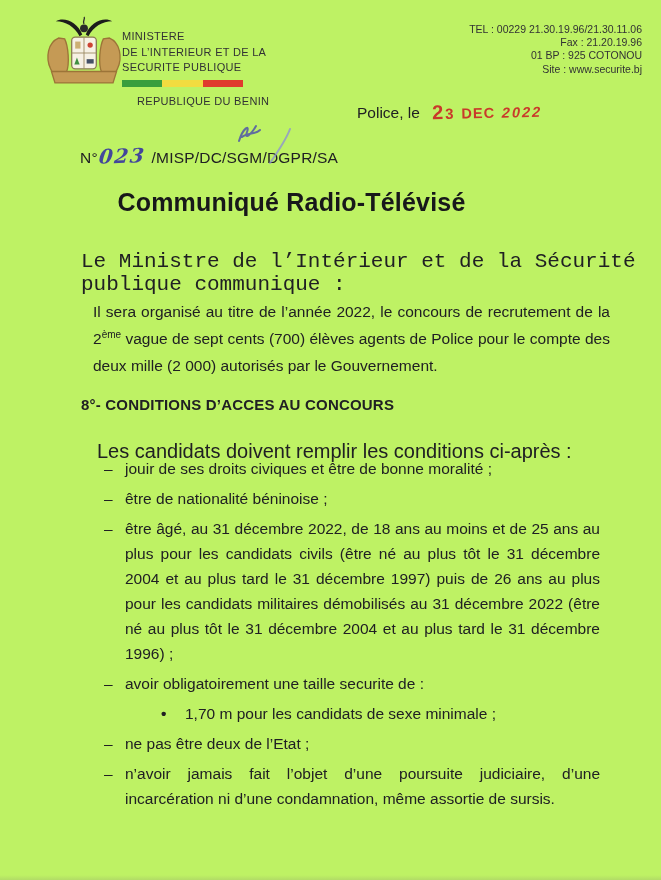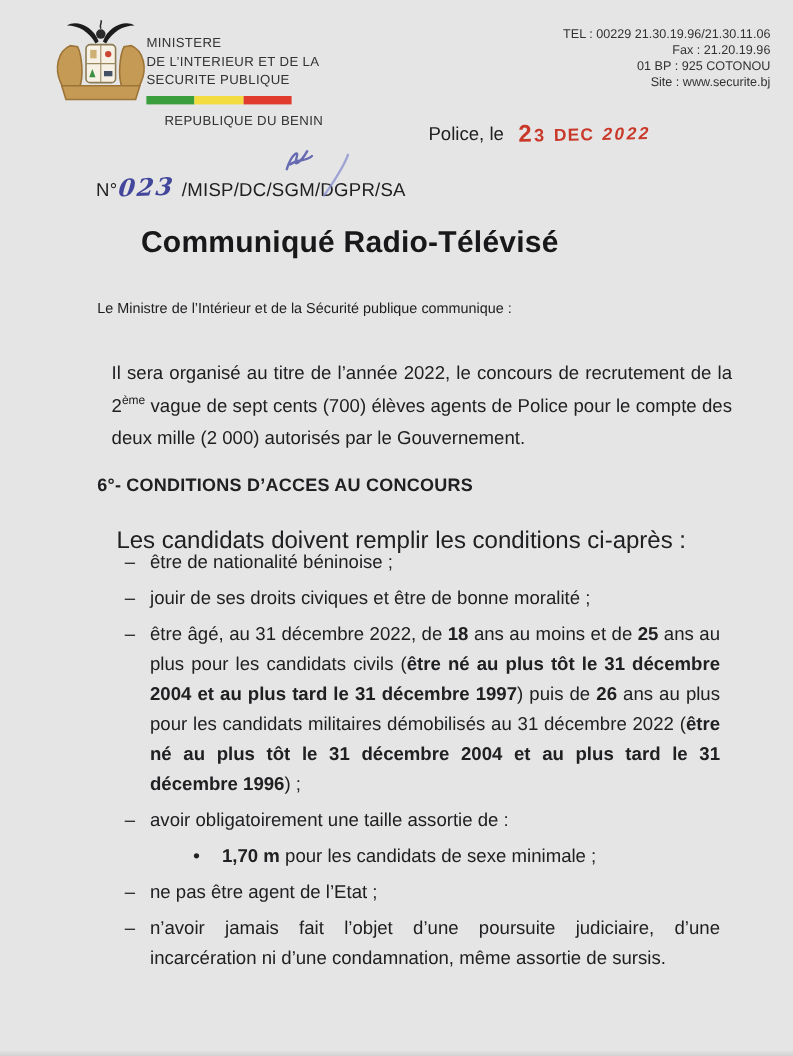--- a/index.html
+++ b/index.html
@@ -1,18 +1,18 @@
 <!DOCTYPE html>
 <html><head>
 <meta charset="utf-8">
 <style>
   html,body{margin:0;padding:0;background:#ffffff;}
   .page{
     position:relative;width:661px;height:880px;overflow:hidden;
-    background:#e5e5e5;
+    background:#bef264;
     font-family:"Liberation Sans",sans-serif;color:#202023;
   }
   
   .crest{position:absolute;left:40px;top:14px;width:88px;height:78px;}
   .ministry{position:absolute;left:122px;top:29px;font-size:11px;line-height:15.5px;color:#323234;letter-spacing:.3px;}
   .flag{display:flex;width:121px;height:7px;margin-top:4px;}
   .flag span{flex:1;display:block;}
   .republic{margin-top:7px;font-size:11px;letter-spacing:.3px;color:#323234;padding-left:15px;}
   .contact{position:absolute;right:19px;top:23px;text-align:right;font-size:10.5px;line-height:13.2px;color:#323234;}
   
@@ -22,32 +22,32 @@
   .stamp .s1{font-size:15px;}
   .stamp .s2{font-size:14.5px;margin-left:6px;letter-spacing:1px;}
   .stamp .s3{font-size:14.5px;margin-left:7px;display:inline-block;transform:skewX(-12deg);}
   
   .refline{position:absolute;left:80px;top:144px;font-size:15.5px;letter-spacing:.2px;}
   .hand{display:inline-block;font-family:"DejaVu Serif",serif;font-style:italic;font-weight:600;font-size:20px;letter-spacing:1.5px;transform:skewX(-8deg) rotate(-2deg);margin:0 2px 0 1px;}
   .paraph{position:absolute;left:234px;top:122px;}
   .penstroke{position:absolute;left:267px;top:127px;}
   
   .title{position:absolute;left:0;top:188px;width:583px;margin:0;text-align:center;font-size:25px;font-weight:700;letter-spacing:.2px;color:#18181a;}
-  .intro{position:absolute;left:81px;top:250px;margin:0;font-size:12px;}
+  .intro{position:absolute;left:81px;top:250px;margin:0;font-size:21px;font-family:Liberation Mono, monospace;}
   .announce{position:absolute;left:81px;top:286px;width:517px;margin:12px;font-size:15.5px;line-height:27px;text-align:justify;}
   sup{font-size:10px;line-height:0;}
   .heading{position:absolute;left:81px;top:396px;margin:0;font-size:15px;font-weight:700;letter-spacing:.2px;}
   .lead{position:absolute;left:81px;top:424px;margin:16px;font-size:20px;}
   .conds{position:absolute;left:81px;top:456px;width:519px;margin:0;padding:0;list-style:none;font-size:15.5px;}
   .conds li{position:relative;line-height:25px;margin-bottom:5px;text-align:justify;}
   .conds li.dash{padding-left:44px;}
   .conds li.dash::before{content:"\2013";position:absolute;left:23px;top:0;}
   .conds li.sub{padding-left:104px;}
   .conds li.sub::before{content:"\2022";position:absolute;left:80px;top:0;font-weight:700;}
-  b{font-weight:700;}
+  b{font-weight:400;}
   .scan-edge{position:absolute;left:0;right:0;bottom:0;height:5px;background:linear-gradient(to bottom,rgba(120,120,115,0),rgba(120,120,115,.18));}
 </style>
 </head>
 <body>
 
 <div class="page">
 
   <div class="crest">
     <svg viewBox="0 0 100 86" width="88" height="78" aria-hidden="true">
       <path d="M48 22 C43 8 27 1 18 7 C29 7 39 13 45 24 Z" fill="#1c1c1c"></path>
@@ -99,27 +99,27 @@
   <svg class="penstroke" width="26" height="38" viewBox="0 0 26 38" aria-hidden="true">
     <path d="M23 2 C19 13 10 26 3 36" stroke="#8e94cf" stroke-width="2" fill="none" stroke-linecap="round" opacity="0.8"></path>
   </svg>
 
   <h1 class="title">Communiqué Radio-Télévisé</h1>
 
   <p class="intro">Le Ministre de l’Intérieur et de la Sécurité publique communique :</p>
 
   <p class="announce"><span>Il sera organisé au titre de l’année 2022, le concours de recrutement de la 2</span><sup>ème</sup><span> vague de sept cents (700) élèves agents de Police pour le compte des deux mille (2 000) autorisés par le Gouvernement.</span></p>
 
-  <h2 class="heading">6°- CONDITIONS D’ACCES AU CONCOURS</h2>
+  <h2 class="heading">8°- CONDITIONS D’ACCES AU CONCOURS</h2>
   <p class="lead">Les candidats doivent remplir les conditions ci-après :</p>
 
   <ul class="conds">
+    <li class="dash"><span>jouir de ses droits civiques et être de bonne moralité ;</span></li>
     <li class="dash"><span>être de nationalité béninoise ;</span></li>
-    <li class="dash"><span>jouir de ses droits civiques et être de bonne moralité ;</span></li>
     <li class="dash"><span>être âgé, au 31 décembre 2022, de </span><b>18</b><span> ans au moins et de </span><b>25</b><span> ans au plus pour les candidats civils (</span><b>être né au plus tôt le 31 décembre 2004 et au plus tard le 31 décembre 1997</b><span>) puis de </span><b>26</b><span> ans au plus pour les candidats militaires démobilisés au 31 décembre 2022 (</span><b>être né au plus tôt le 31 décembre 2004 et au plus tard le 31 décembre 1996</b><span>) ;</span></li>
-    <li class="dash"><span>avoir obligatoirement une taille assortie de :</span></li>
+    <li class="dash"><span>avoir obligatoirement une taille securite de :</span></li>
     <li class="sub"><b>1,70 m</b><span> pour les candidats de sexe minimale ;</span></li>
-    <li class="dash"><span>ne pas être agent de l’Etat ;</span></li>
+    <li class="dash"><span>ne pas être deux de l’Etat ;</span></li>
     <li class="dash"><span>n’avoir jamais fait l’objet d’une poursuite judiciaire, d’une incarcération ni d’une condamnation, même assortie de sursis.</span></li>
   </ul>
 
   <div class="scan-edge"></div>
 </div>
 
 </body></html>

